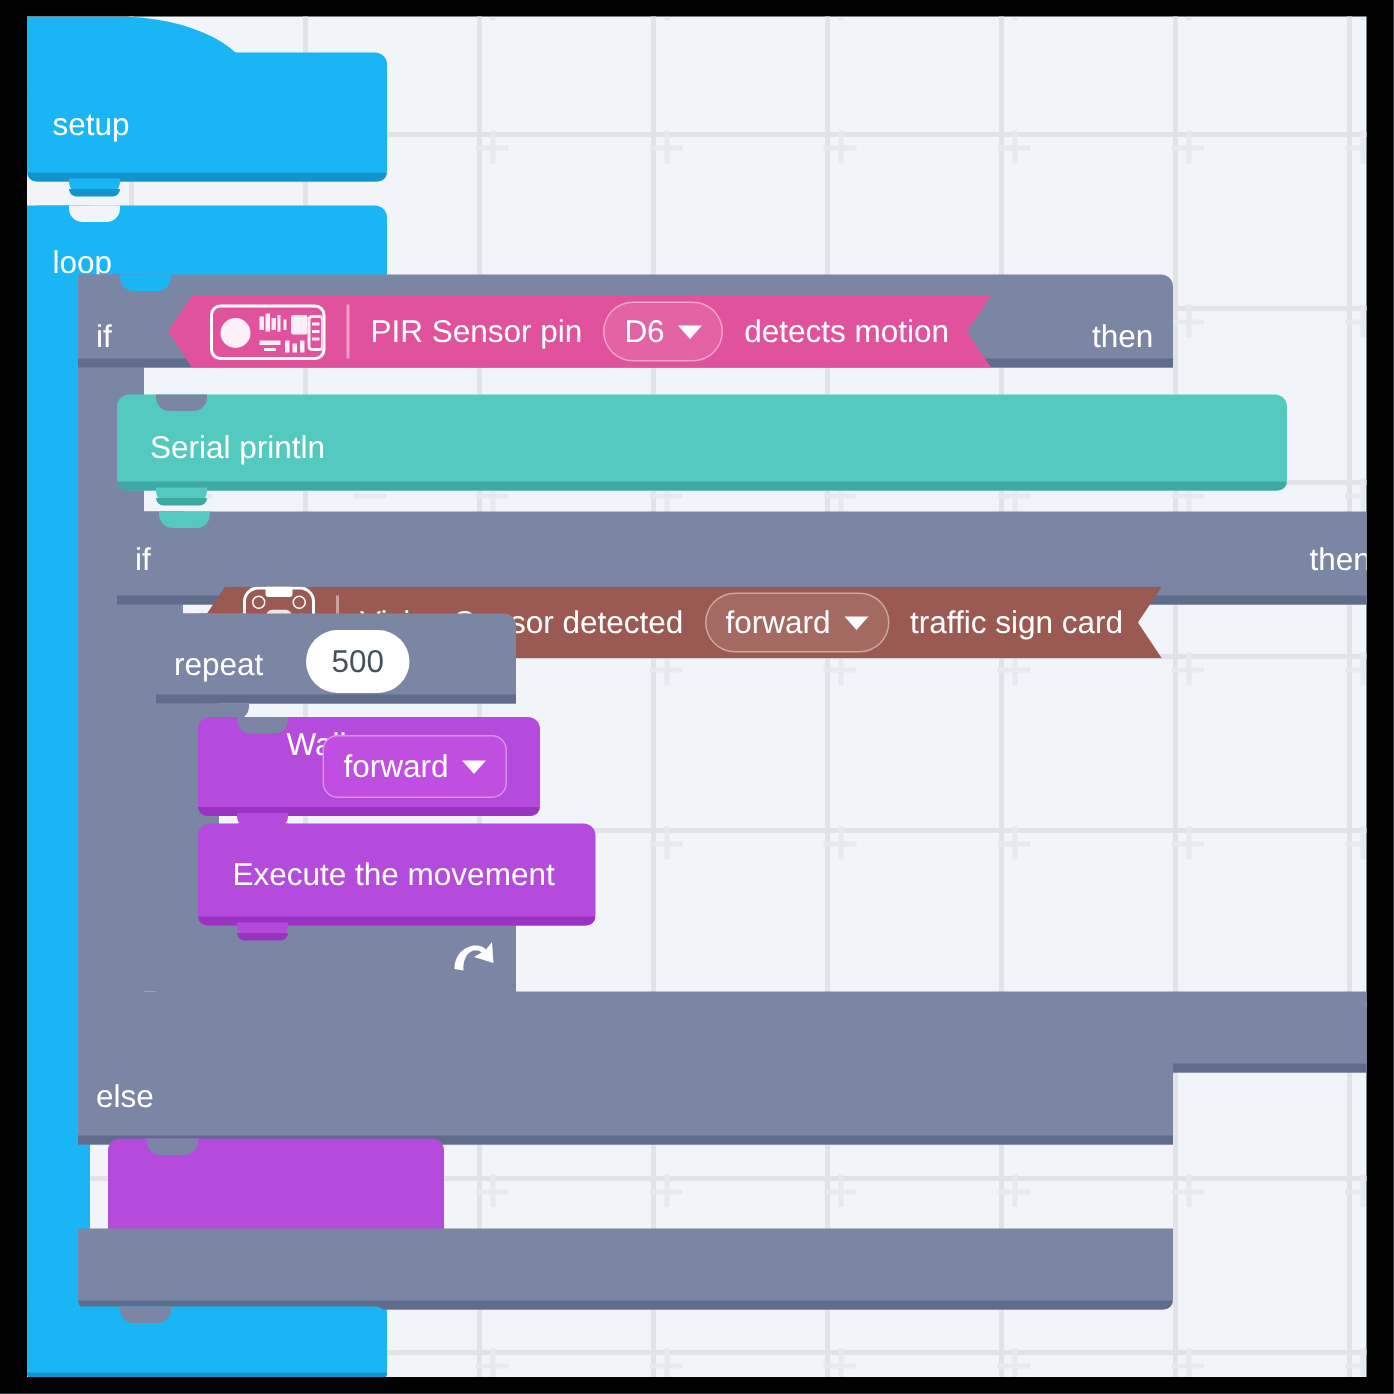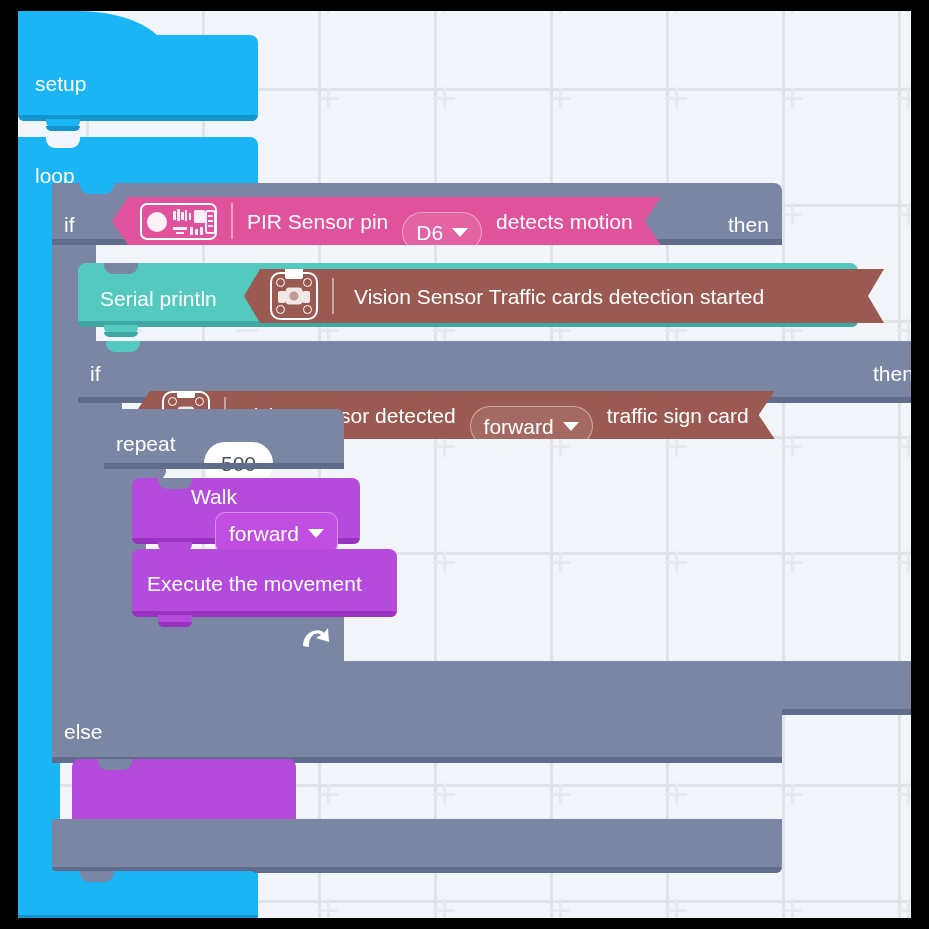--- a/index.html
+++ b/index.html
@@ -62,21 +62,20 @@
     clip-path:polygon(16px 0,100% 0,calc(100% - 16px) 50%,100% 100%,16px 100%,0 50%);
   }
   .hex.pink{background:#e0529b;}
   .hex.brown{background:#9a5a51;}
 
   
   .field{
     display:inline-flex;align-items:center;gap:9px;
     height:40px;padding:0 13px;border-radius:20px;
     box-sizing:border-box;
-    margin-top:22px;
   }
   .field.ghost{background:rgba(255,255,255,.10);border:1px solid rgba(255,255,255,.42);}
   .field.white{background:#fff;}
   .field.purple{background:#c04ee0;border:1px solid rgba(255,255,255,.38);}
   .field .txt{color:#fff;font-size:21px;line-height:1;}
   .field.white .txt{color:#46515e;font-size:21px;}
 
   .caret{
     width:0;height:0;border-left:8px solid transparent;border-right:8px solid transparent;
     border-top:9px solid #fff;flex:none;
@@ -201,34 +200,20 @@
 
   
   <div class="abs" style="left:60px;top:252px;width:780px;height:70px;">
     <div class="abs teal" style="left:0;top:0;width:780px;height:64px;border-radius:8px;"></div>
     <div class="abs teal-d" style="left:0;top:58px;width:780px;height:6px;border-radius:0 0 8px 8px;"></div>
     <div class="abs" style="left:26px;top:0;width:34px;height:11px;background:#7a86a4;border-bottom-left-radius:9px;border-bottom-right-radius:9px;"></div>
     <div class="abs teal" style="left:26px;top:62px;width:34px;height:11px;border-bottom-left-radius:9px;border-bottom-right-radius:9px;"></div>
     <div class="abs teal-d" style="left:26px;top:69px;width:34px;height:5px;border-bottom-left-radius:9px;border-bottom-right-radius:9px;"></div>
     <span class="abs lbl" style="left:22px;top:25px;">Serial println</span>
 
-    <div class="abs brownpill" style="left:166px;top:6px;width:614px;padding-left:26px;gap:14px;">
-      <div class="vs-ic">
-        <div class="vs-conn"></div>
-        <div class="vs-hole" style="left:4px;top:4px;"></div>
-        <div class="vs-hole" style="right:4px;top:4px;"></div>
-        <div class="vs-hole" style="left:4px;bottom:4px;"></div>
-        <div class="vs-hole" style="right:4px;bottom:4px;"></div>
-        <div class="vs-led" style="left:6px;top:17px;"></div>
-        <div class="vs-led" style="right:6px;top:17px;"></div>
-        <div class="vs-lens"></div>
-      </div>
-      <div class="sep"></div>
-      <span class="lbl" style="margin-left:6px;">Vision Sensor Traffic cards detection started</span>
-    </div>
   </div>
 
   
   <div class="abs gray" style="left:60px;top:330px;width:855px;height:62px;border-radius:8px 8px 0 0;"></div>
   <div class="abs gray" style="left:60px;top:330px;width:44px;height:320px;"></div>
   <div class="abs" style="left:88px;top:330px;width:34px;height:11px;background:#53c9c0;border-bottom-left-radius:9px;border-bottom-right-radius:9px;"></div>
   <span class="abs lbl" style="left:72px;top:352px;">if</span>
   <span class="abs lbl" style="left:855px;top:352px;">then</span>
   <div class="abs gray-d" style="left:60px;top:386px;width:855px;height:6px;"></div>
 
@@ -285,21 +270,21 @@
     </div>
   </div>
 
   
   <div class="abs" style="left:114px;top:538px;width:265px;height:74px;">
     <div class="abs purple" style="left:0;top:0;width:265px;height:68px;border-radius:8px;"></div>
     <div class="abs purple-d" style="left:0;top:62px;width:265px;height:6px;border-radius:0 0 8px 8px;"></div>
     <div class="abs" style="left:26px;top:0;width:34px;height:11px;background:#b44bdd;border-bottom-left-radius:9px;border-bottom-right-radius:9px;"></div>
     <div class="abs purple" style="left:26px;top:66px;width:34px;height:11px;border-bottom-left-radius:9px;border-bottom-right-radius:9px;"></div>
     <div class="abs purple-d" style="left:26px;top:73px;width:34px;height:5px;border-bottom-left-radius:9px;border-bottom-right-radius:9px;"></div>
-    <span class="abs lbl" style="left:15px;top:24px;">Execute the movement</span>
+    <span class="abs lbl" style="left:23px;top:24px;">Execute the movement</span>
   </div>
 
   
   <div class="abs gray" style="left:60px;top:650px;width:855px;height:54px;border-radius:0 0 8px 8px;"></div>
   <div class="abs gray-d" style="left:60px;top:698px;width:855px;height:6px;border-radius:0 0 8px 8px;"></div>
   <div class="abs gray" style="left:88px;top:702px;width:34px;height:11px;border-bottom-left-radius:9px;border-bottom-right-radius:9px;"></div>
 
   
   <div class="abs gray" style="left:34px;top:692px;width:730px;height:60px;"></div>
   <div class="abs gray-d" style="left:34px;top:746px;width:730px;height:6px;"></div>

